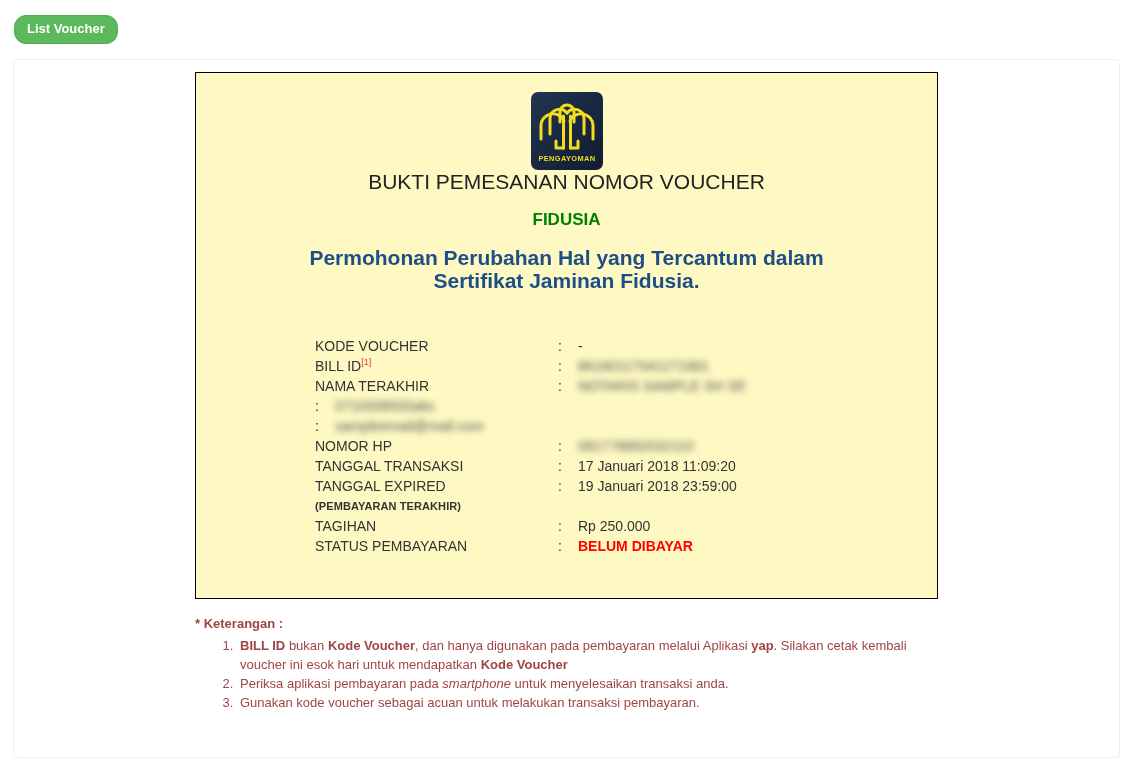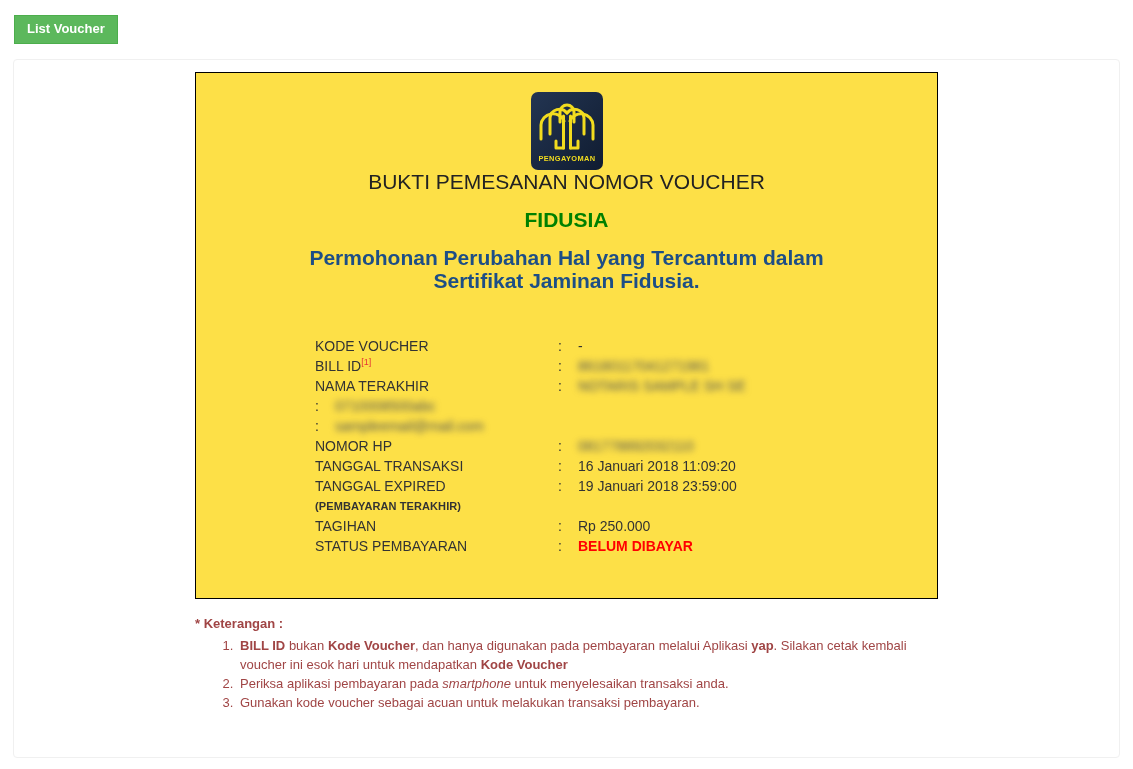--- a/index.html
+++ b/index.html
@@ -2,41 +2,41 @@
 <html><head>
 <meta charset="utf-8">
 <style>
   * { box-sizing: border-box; }
   html,body { margin:0; padding:0; background:#ffffff; font-family:"Liberation Sans","DejaVu Sans",sans-serif; color:#333; }
   .page { width:1133px; height:769px; position:relative; overflow:hidden; }
 
   .topbar { padding:15px 0 0 14px; height:43px; }
   .btn-list-voucher {
     display:inline-block; background:#5cb85c; border:1px solid #4cae4c; color:#fff;
-    font-size:13px; font-weight:700; padding:5px 12px 6px; border-radius:0; cursor:pointer;
+    font-size:13px; font-weight:700; padding:5px 12px 6px; border-radius:12px; cursor:pointer;
     font-family:inherit; line-height:1.2;
   }
 
   .panel {
     margin:16px 13px 0 13px; border:1px solid #f0f0f0; border-radius:4px;
     background:#fff; padding:12px 0 45px 0; min-height:680px;
   }
 
   .voucher-card {
-    width:743px; margin:0 auto; border:1px solid #000; background:#fde047;
+    width:743px; margin:0 auto; border:1px solid #000; background:#fef9c3;
     padding:0 0 18px 0; min-height:527px;
   }
 
   .logo-wrap { width:72px; margin:19px auto 0; }
   .logo-wrap svg { display:block; }
 
   .hline { text-align:center; font-weight:400; }
   .t-org   { font-size:21px; line-height:24px; margin:19px 0 8px; color:#222; }
   .t-doc   { font-size:21px; line-height:24px; margin:0 0 8px; color:#222; }
-  .t-serv  { font-size:21px; line-height:20px; margin:16px; font-weight:700; }
+  .t-serv  { font-size:17px; line-height:20px; margin:16px; font-weight:700; }
   .t-sub   { font-size:21px; line-height:23px; margin:9px auto 0; font-weight:700; max-width:560px; }
 
   .fields { margin:44px 0 0 119px; }
   .f-row { display:flex; font-size:14px; line-height:20px; height:20px; }
   .f-label { width:243px; color:#333; }
   .f-colon { width:20px; color:#333; }
   .f-value { color:#333; white-space:nowrap; }
   .f-row.subnote .f-label { font-size:11px; font-weight:700; width:auto; letter-spacing:0.1px;text-align:right; }
   .sup { color:#e53535; font-size:9px; vertical-align:super; line-height:0; }
   .blur { filter:blur(3px); color:#555; }
@@ -118,21 +118,21 @@
             <span class="f-value blur">sampleemail@mail.com</span>
           </div>
           <div class="f-row">
             <span class="f-label">NOMOR HP</span>
             <span class="f-colon">:</span>
             <span class="f-value blur">081778892032110</span>
           </div>
           <div class="f-row">
             <span class="f-label">TANGGAL TRANSAKSI</span>
             <span class="f-colon">:</span>
-            <span class="f-value">16 Januari 2018 11:09:20</span>
+            <span class="f-value">17 Januari 2018 11:09:20</span>
           </div>
           <div class="f-row">
             <span class="f-label">TANGGAL EXPIRED</span>
             <span class="f-colon">:</span>
             <span class="f-value">19 Januari 2018 23:59:00</span>
           </div>
           <div class="f-row subnote">
             <span class="f-label">(PEMBAYARAN TERAKHIR)</span>
           </div>
           <div class="f-row">

